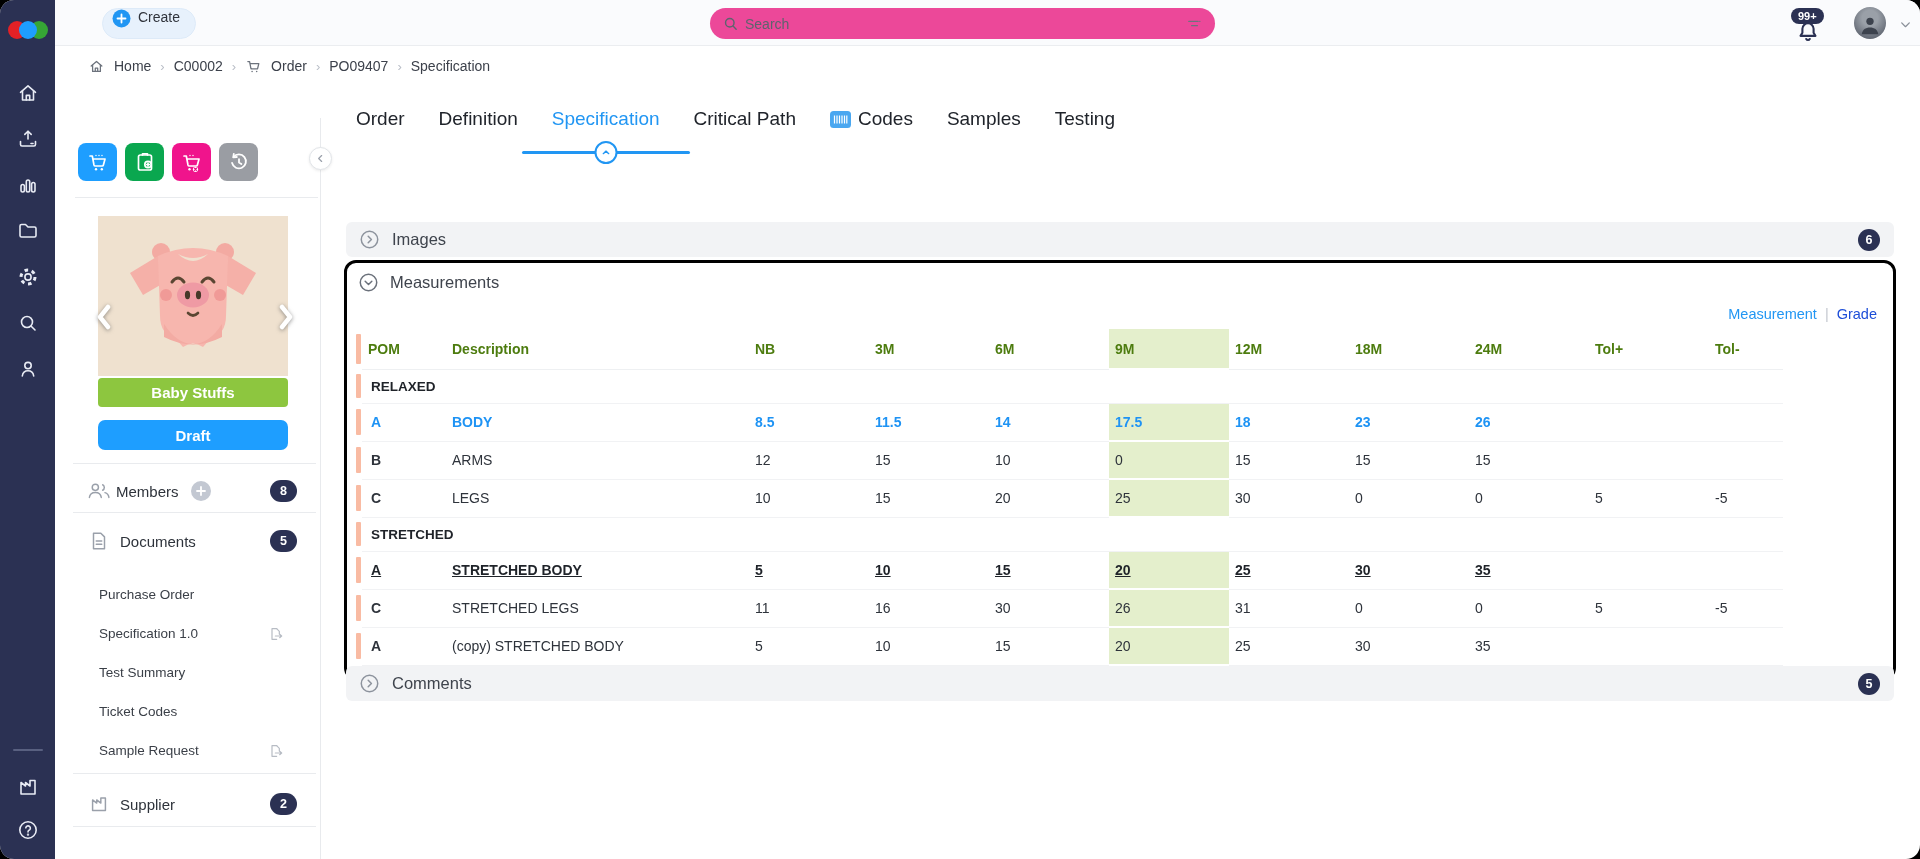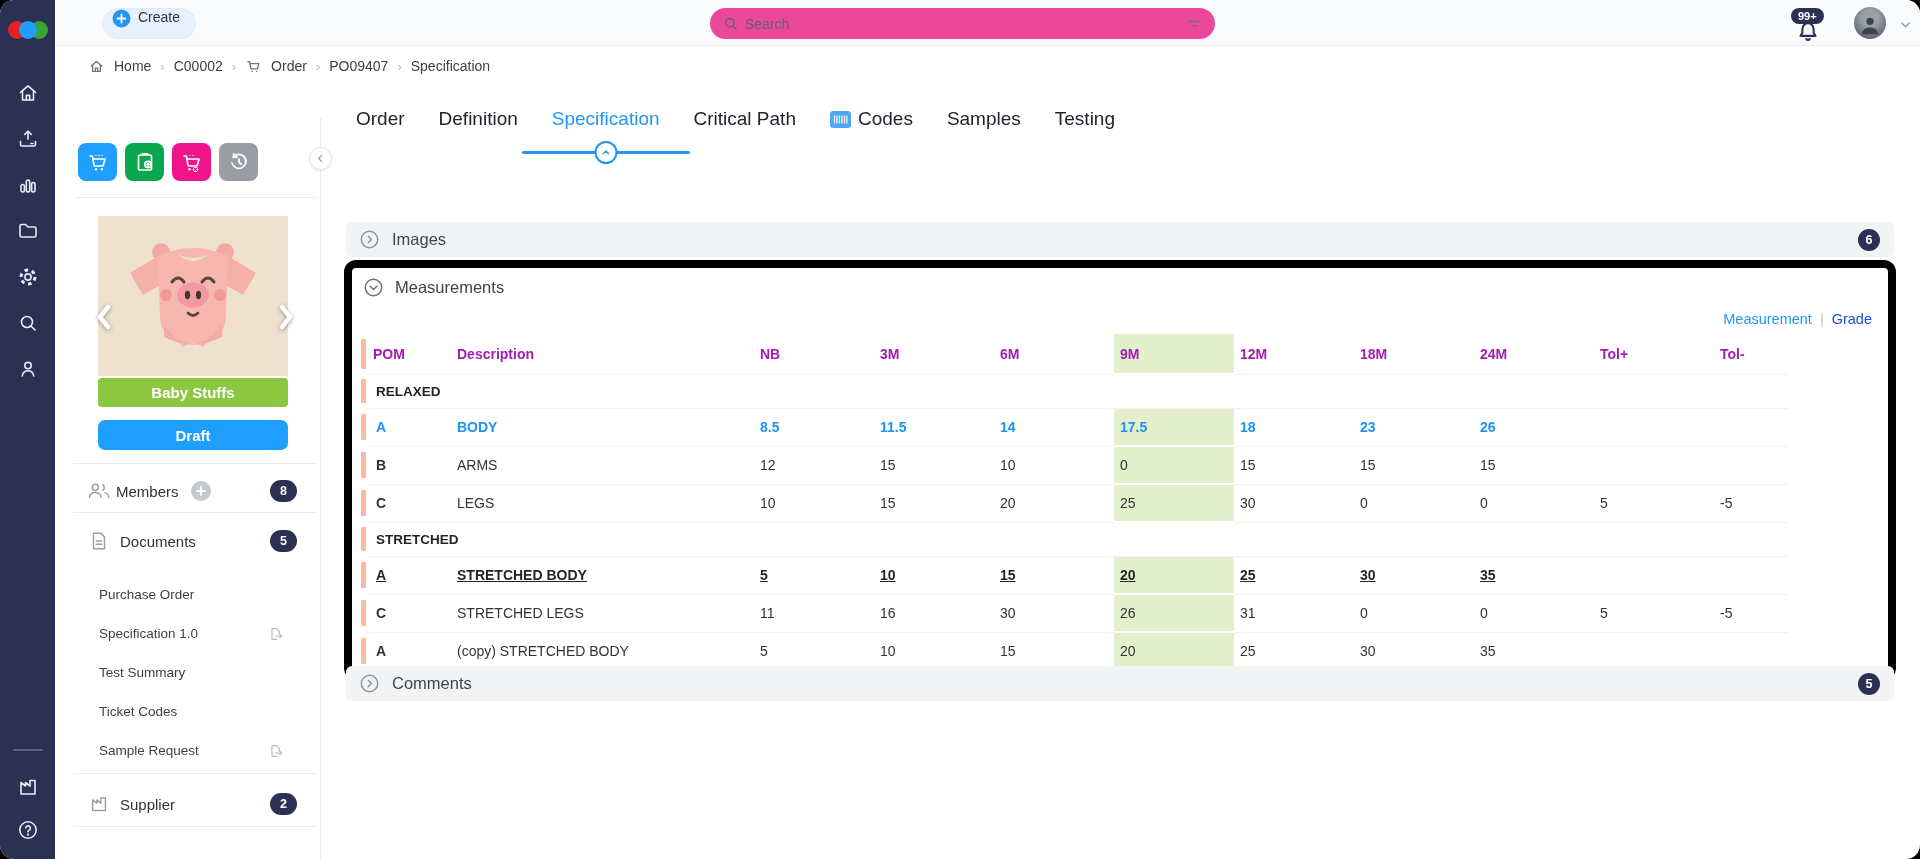--- a/index.html
+++ b/index.html
@@ -78,32 +78,32 @@
   .tab.active .uline{position:absolute;left:-30px;right:-30px;bottom:-18px;height:3px;background:#2196f3;border-radius:2px}
   .tab.active .umark{position:absolute;left:50%;bottom:-28px;transform:translateX(-50%);width:23px;height:23px;border-radius:50%;
         background:#fff;border:2px solid #2196f3;color:#2196f3;display:flex;align-items:center;justify-content:center}
 
   .secbar{position:absolute;left:2px;width:1548px;height:35px;background:#f2f3f5;border-radius:6px;
         display:flex;align-items:center;cursor:pointer}
   .secbar .chev{margin-left:13px;color:#8d939d}
   .secbar .slbl{margin-left:12px;font-size:16.5px;color:#3f444d}
   .secbar .count-badge{right:14px;min-width:22px}
 
-  .measbox{position:absolute;left:0;top:156px;width:1552px;height:420px;border:8px solid #000000;border-radius:12px;background:#fff}
+  .measbox{position:absolute;left:0;top:156px;width:1552px;height:420px;border:3px solid #000000;border-radius:12px;background:#fff}
   .meas-head{position:absolute;left:11px;top:9px;display:flex;align-items:center;gap:11px;color:#6b717b}
   .meas-head .slbl{font-size:16.5px;color:#3f444d}
   .viewlinks{position:absolute;right:16px;top:43px;font-size:14.5px;display:flex;gap:8px;align-items:center}
   .viewlinks .vl-meas{color:#2196f3;cursor:pointer}
   .viewlinks .vl-sep{color:#c4c8cf}
   .viewlinks .vl-grade{color:#1d4ed8;cursor:pointer}
 
   table.meas{position:absolute;left:7px;top:66px;border-collapse:collapse;table-layout:fixed;width:1429px}
   table.meas td,table.meas th{padding:0;font-size:14px;text-align:left;vertical-align:middle}
   tr.h{height:40px}
-  tr.h th{font-weight:700;color:#a21caf;border-bottom:1px solid #eef0f2;padding-left:6px}
+  tr.h th{font-weight:700;color:#4d7c0f;border-bottom:1px solid #eef0f2;padding-left:6px}
   tr.h th.hl{background:#e4efcc;border-bottom:2px solid #fff}
   tr.grp{height:34px}
   tr.grp td.gname{font-weight:700;font-size:13.5px;color:#1f2329;border-bottom:1px solid #f1f2f4;padding-left:9px}
   tr.data{height:38px}
   tr.data td{border-bottom:1px solid #f1f2f4;color:#2e333b;padding-left:6px}
   tr.data td.hl{background:#e4efcc;border-bottom:2px solid #fff}
   td.bar{border:none !important;padding:0 !important}
   td.bar i{display:block;width:5px;height:26px;background:#f9bba3;margin:0 auto;border-radius:1px}
   tr.h td.bar i{height:30px}
   tr.grp td.bar i{height:24px}

